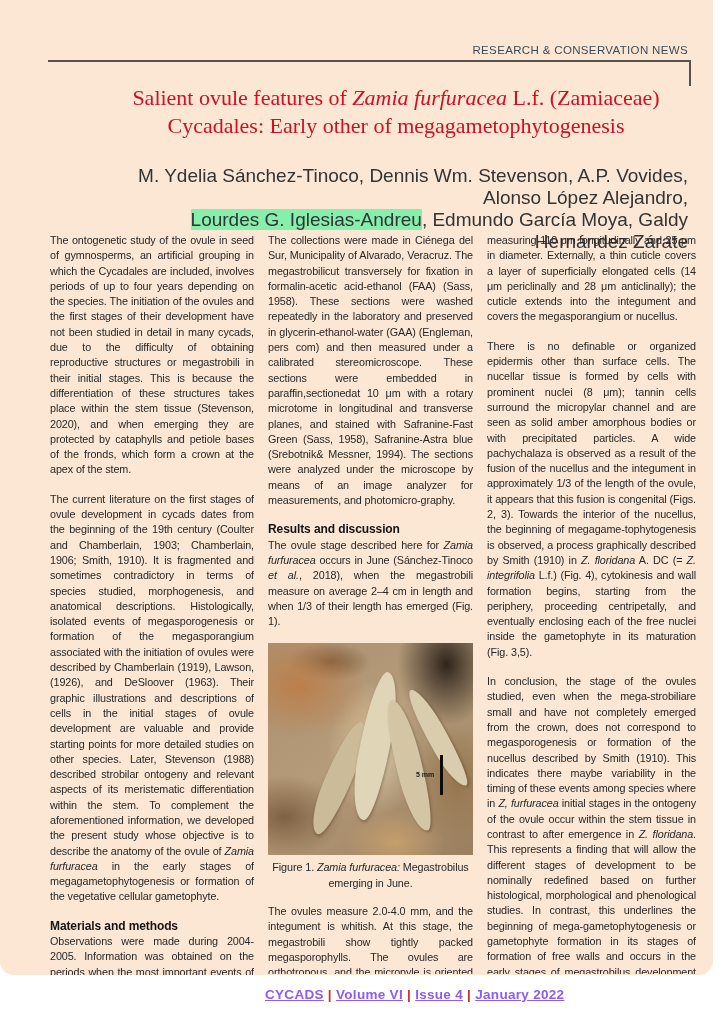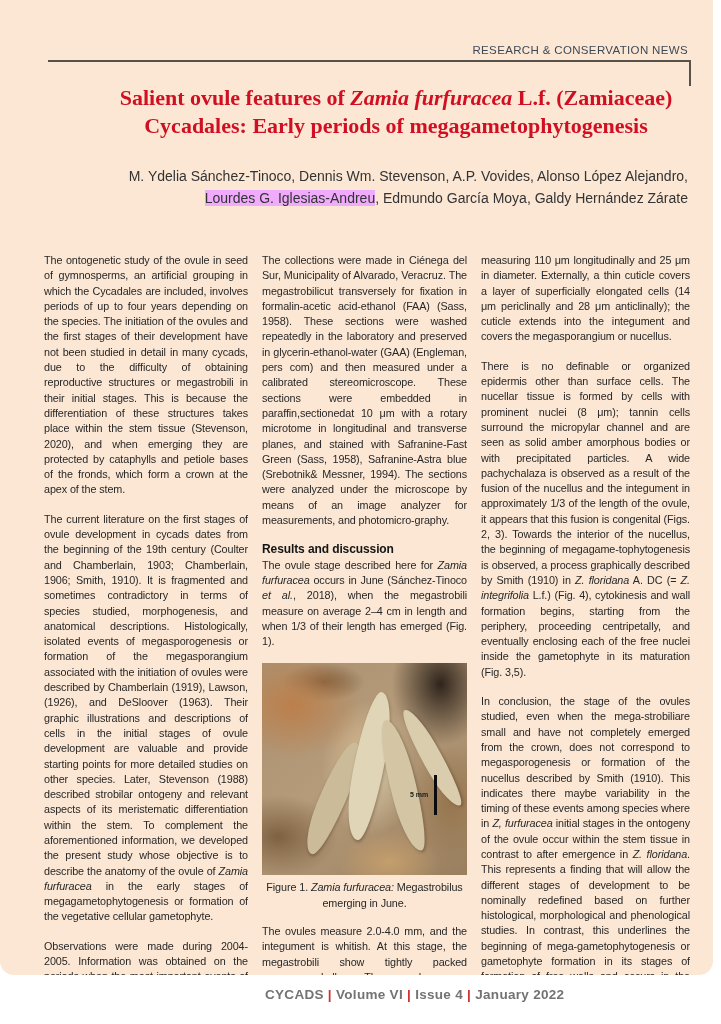--- a/index.html
+++ b/index.html
@@ -13,36 +13,36 @@
   .section-header { position: absolute; top: 44px; right: 25px;
           font-size: 11.5px; line-height: 13px; letter-spacing: .35px;
           color: #3e4956; font-weight: 400; }
 
   .header-rule { position: absolute; left: 48px; top: 60px; width: 643px; height: 2px; background: #57524c; }
   .header-rule-tick { position: absolute; left: 689px; top: 60px; width: 2px; height: 26px; background: #57524c; }
 
   .title { position: absolute; left: 96px; top: 84px; width: 600px; margin: 0;
            text-align: center; color: #d01022;
            font-family: "Liberation Serif", "DejaVu Serif", serif;
-           font-weight: bold; font-size: 22px; line-height: 28px; }
+           font-weight: normal; font-size: 22px; line-height: 28px; }
 
   .authors { position: absolute; top: 165px; right: 25px; width: 580px;
-             text-align: right; font-size: 14px; line-height: 22px; color: #333333; }
+             text-align: right; font-size: 19px; line-height: 22px; color: #333333; }
 
-  .col { position: absolute; top: 253px; text-align: justify; color: #272727;
-         font-size: 10.8px; line-height: 15.3px; letter-spacing: -0.1px; overflow: hidden; }
+  .col { position: absolute; top: 233px; text-align: justify; color: #272727;
+         font-size: 10.8px; line-height: 15.3px; letter-spacing: -0.1px; overflow: hidden; margin-left: 6px; }
   .col-1 { left: 44px;  width: 204px; height: 753px; }
   .col-2 { left: 262px; width: 205px; height: 741px; }
   .col-3 { left: 481px; width: 209px; height: 741px; }
   .col p { margin: 0 0 14px 0; }
   .col h3 { margin: 0; font-size: 12px; line-height: 15.3px; color: #141414; text-align: left; }
 
   .it { font-style: italic; }
-  .seg-hl { background: #f0abfc; }
-  .seg-blue { color: #737373; }
+  .seg-hl { background: #86efac; }
+  .seg-blue { color: #8b5cf6; text-decoration: underline; }
   .seg-red { color: #d22b2b; }
 
   figure { margin: 0 0 13px 0; }
   .photo { position: relative; width: 205px; height: 212px; overflow: hidden;
     background:
       radial-gradient(75px 95px at 87% 10%, rgba(40,30,22,.95), rgba(40,30,22,0) 65%),
       radial-gradient(95px 75px at 15% 20%, #bc7f4b, rgba(188,127,75,0) 70%),
       radial-gradient(55px 26px at 30% 9%, #7a5a3a, rgba(122,90,58,0) 75%),
       radial-gradient(65px 95px at 52% 50%, #d6c8a6, rgba(214,200,166,0) 72%),
       radial-gradient(45px 65px at 47% 42%, #bb9166, rgba(187,145,102,0) 70%),
@@ -68,31 +68,32 @@
 <body>
 
 <div class="page">
 
   <div class="section-header">RESEARCH &amp; CONSERVATION NEWS</div>
   <div class="header-rule"></div>
   <div class="header-rule-tick"></div>
 
   <h1 class="title">
     <span><span>Salient ovule features of </span><span class="it">Zamia furfuracea</span><span> L.f. (Zamiaceae)</span></span><br>
-    <span>Cycadales: Early periods of megagametophytogenesis</span>
+    <span>Cycadales: Early other of megagametophytogenesis</span>
   </h1>
 
   <div class="authors">
     <span>M. Ydelia Sánchez-Tinoco, Dennis Wm. Stevenson, A.P. Vovides, Alonso López Alejandro,</span><br>
     <span><span class="seg-hl">Lourdes G. Iglesias-Andreu</span><span>, Edmundo García Moya, Galdy Hernández Zárate</span></span>
   </div>
 
   <div class="col col-1">
     <p>The ontogenetic study of the ovule in seed of gymnosperms, an artificial grouping in which the Cycadales are included, involves periods of up to four years depending on the species. The initiation of the ovules and the first stages of their development have not been studied in detail in many cycads, due to the difficulty of obtaining reproductive structures or megastrobili in their initial stages. This is because the differentiation of these structures takes place within the stem tissue (Stevenson, 2020), and when emerging they are protected by cataphylls and petiole bases of the fronds, which form a crown at the apex of the stem.</p>
     <p><span>The current literature on the first stages of ovule development in cycads dates from the beginning of the 19th century (Coulter and Chamberlain, 1903; Chamberlain, 1906; Smith, 1910). It is fragmented and sometimes contradictory in terms of species studied, morphogenesis, and anatomical descriptions. Histologically, isolated events of megasporogenesis or formation of the megasporangium associated with the initiation of ovules were described by Chamberlain (1919), Lawson, (1926), and DeSloover (1963). Their graphic illustrations and descriptions of cells in the initial stages of ovule development are valuable and provide starting points for more detailed studies on other species. Later, Stevenson (1988) described strobilar ontogeny and relevant aspects of its meristematic differentiation within the stem. To complement the aforementioned information, we developed the present study whose objective is to describe the anatomy of the ovule of </span><span class="it">Zamia furfuracea</span><span> in the early stages of megagametophytogenesis or formation of the vegetative cellular gametophyte.</span></p>
+    <h3>Materials and methods</h3>
     <p>Observations were made during 2004-2005. Information was obtained on the periods when the most important events of the reproductive cycle occur. Megastrobili were collected when 1/3 of their length protruded from the stem, in the summer of 2018 (Fig. 1).</p>
   </div>
 
   <div class="col col-2">
     <p>The collections were made in Ciénega del Sur, Municipality of Alvarado, Veracruz. The megastrobilicut transversely for fixation in formalin-acetic acid-ethanol (FAA) (Sass, 1958). These sections were washed repeatedly in the laboratory and preserved in glycerin-ethanol-water (GAA) (Engleman, pers com) and then measured under a calibrated stereomicroscope. These sections were embedded in paraffin,sectionedat 10 μm with a rotary microtome in longitudinal and transverse planes, and stained with Safranine-Fast Green (Sass, 1958), Safranine-Astra blue (Srebotnik&amp; Messner, 1994). The sections were analyzed under the microscope by means of an image analyzer for measurements, and photomicro-graphy.</p>
     <h3>Results and discussion</h3>
     <p><span>The ovule stage described here for </span><span class="it">Zamia furfuracea</span><span> occurs in June (Sánchez-Tinoco </span><span class="it">et al.</span><span>, 2018), when the megastrobili measure on average 2–4 cm in length and when 1/3 of their length has emerged (Fig. 1).</span></p>
     <figure>
       <div class="photo">
         <div class="bract bract-3"></div>

